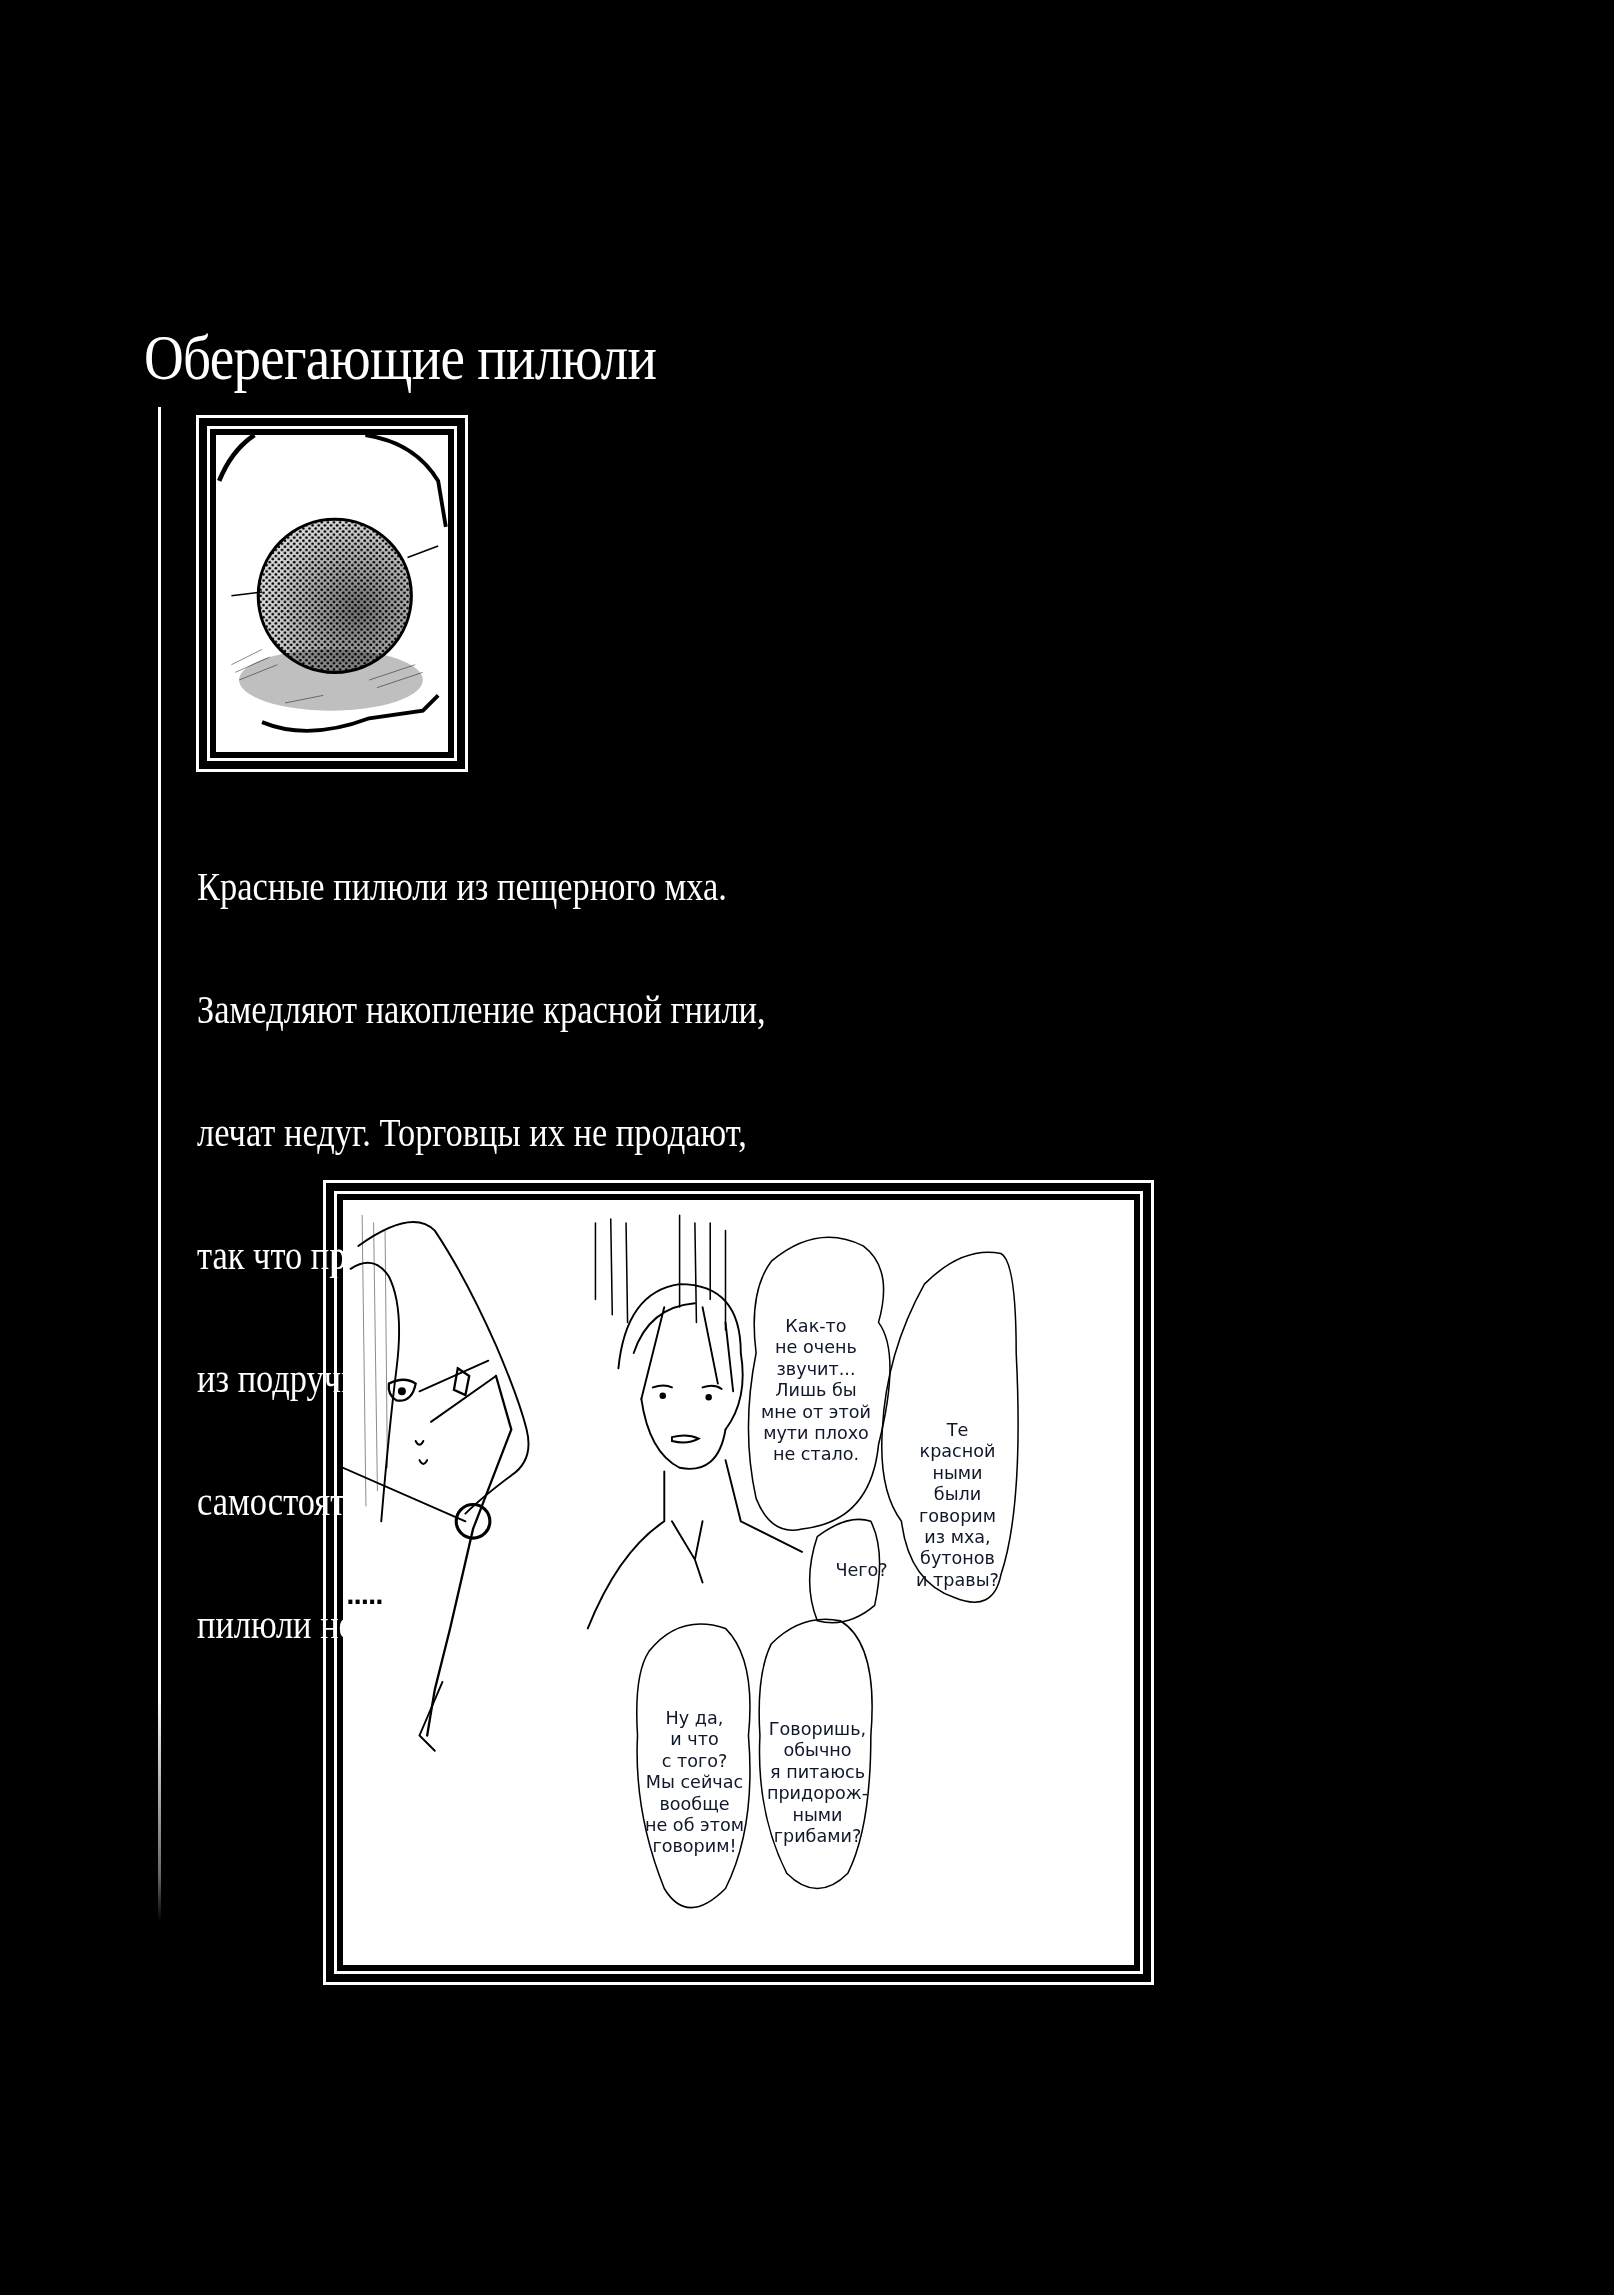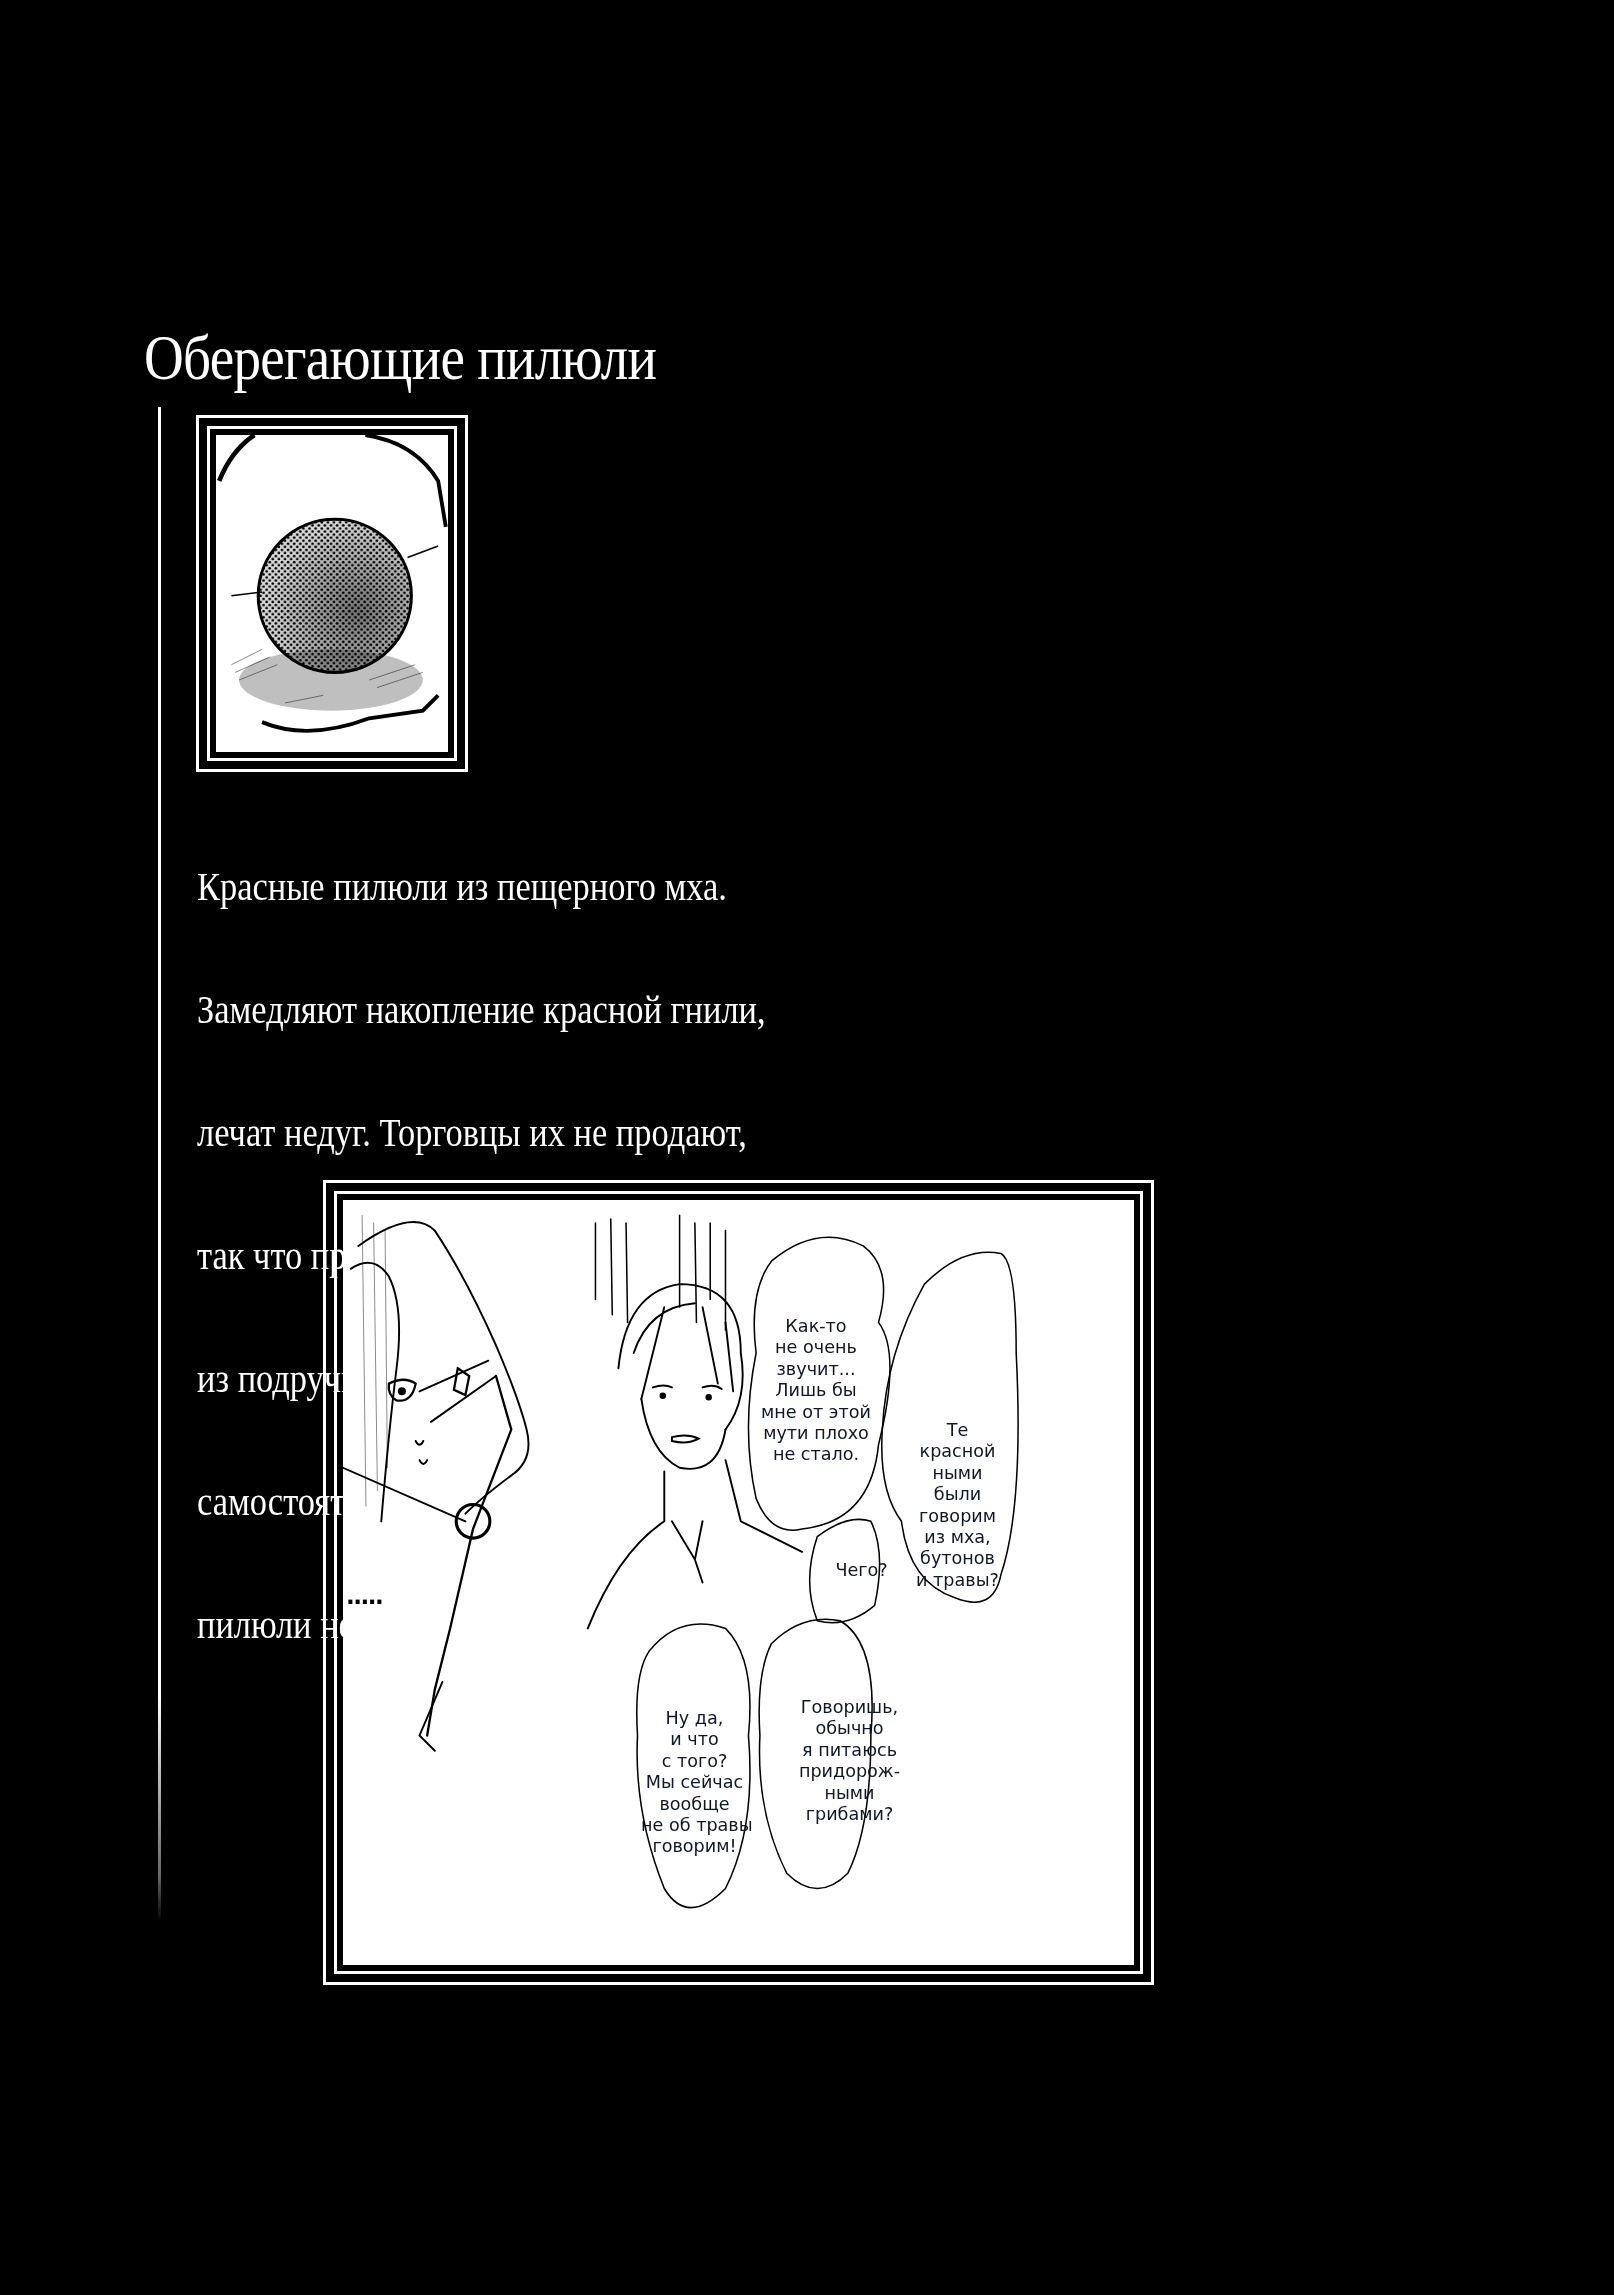--- a/index.html
+++ b/index.html
@@ -156,24 +156,24 @@
     </div>
     <div class="bubble-text" style="left:488px;top:360px;width:61px;">
       <div>Чего?</div>
     </div>
     <div class="bubble-text" style="left:298px;top:508px;width:107px;">
       <div>Ну да,</div>
         <div>и что</div>
         <div>с того?</div>
         <div>Мы сейчас</div>
         <div>вообще</div>
-        <div>не об травы</div>
+        <div>не об этом</div>
         <div>говорим!</div>
     </div>
-    <div class="bubble-text" style="left:421px;top:497px;width:107px;margin-left:32px;">
+    <div class="bubble-text" style="left:421px;top:519px;width:107px;">
       <div>Говоришь,</div>
         <div>обычно</div>
         <div>я питаюсь</div>
         <div>придорож-</div>
         <div>ными</div>
         <div>грибами?</div>
     </div>
   </div>
 </div>
 

